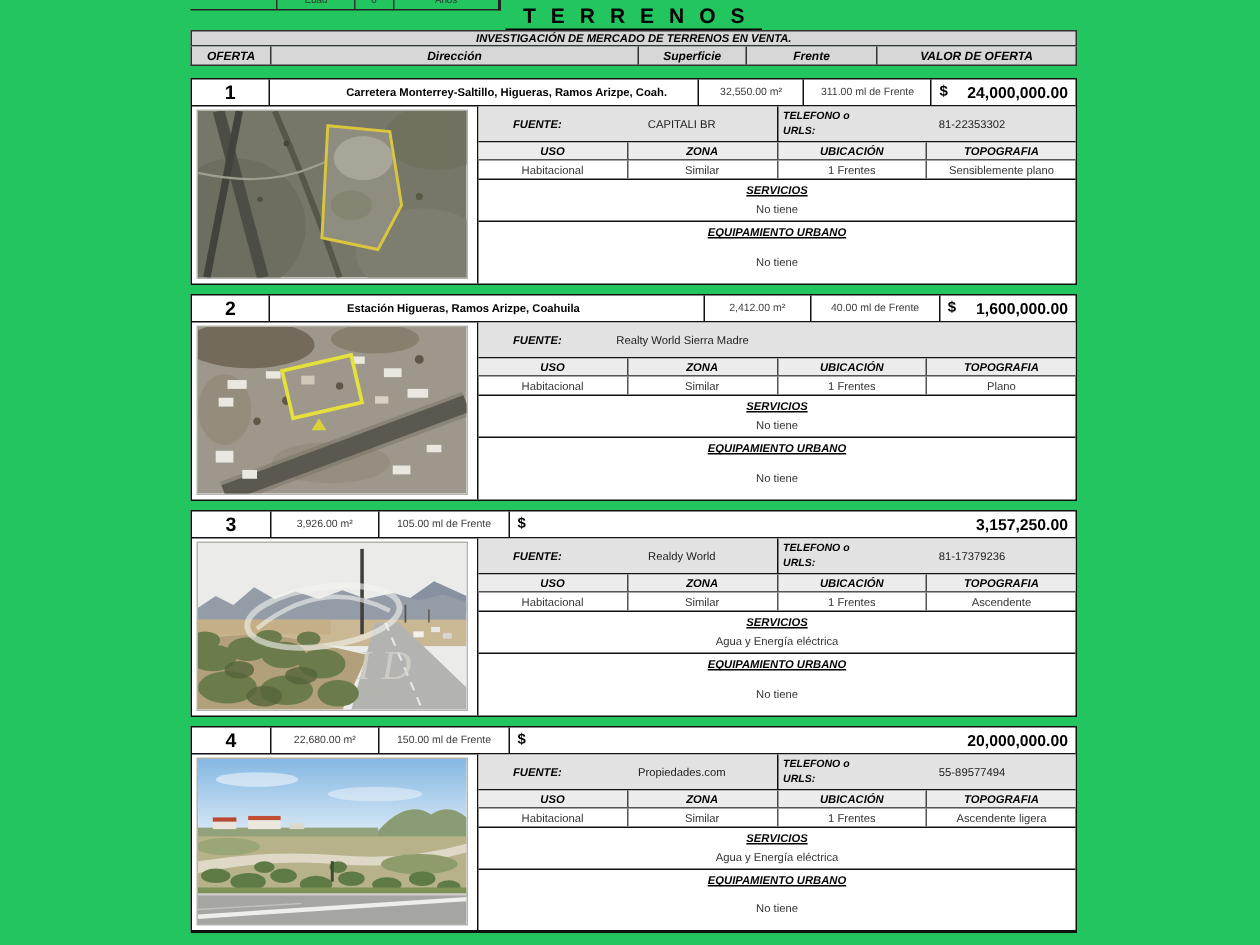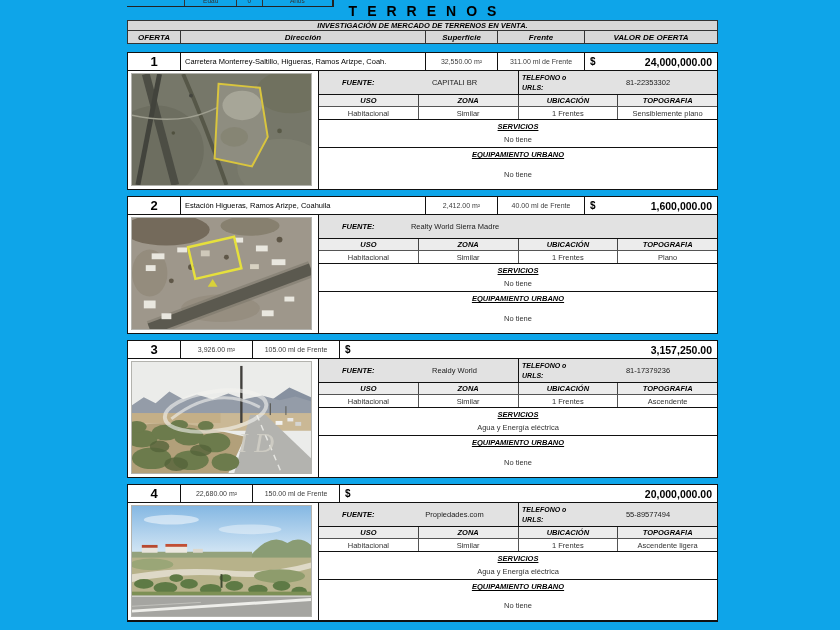--- a/index.html
+++ b/index.html
@@ -1,18 +1,18 @@
 <!DOCTYPE html>
 <html><head>
 <meta charset="utf-8">
 <style>
   * { margin:0; padding:0; box-sizing:border-box; }
   html,body { background:#fff; }
   .page {
-    position:relative; width:840px; height:630px; background:#0ea5e9; overflow:hidden;
+    position:relative; width:840px; height:630px; background:#22c55e; overflow:hidden;
     font-family:"Liberation Sans", sans-serif; color:#000;
   }
   .doc { position:absolute; left:127px; top:0; width:591px; height:630px; }
 
   
   .cutoff { position:absolute; top:0; left:0; width:207px; height:7px; display:flex;
     border-bottom:1.5px solid #222; border-right:2px solid #222; overflow:hidden; }
   .cutoff .c { font-size:6.5px; color:#333; text-align:center; line-height:13px; margin-top:-6px; }
   .cutoff .c0 { width:58px; }
   .cutoff .c1 { width:52px; border-left:1px solid #333; }
@@ -36,21 +36,21 @@
   .hc-fre { width:87px; } .hc-val { flex:1; border-right:none !important; }
 
   
   .listing { position:absolute; left:0; width:591px; height:138px; border:1.5px solid #111;
     background:#fff; display:flex; flex-direction:column; }
   .pos1 { top:52px; } .pos2 { top:196px; } .pos3 { top:340px; } .pos4 { top:484px; border-bottom-width:2.5px; }
 
   .lh { display:flex; height:18px; min-height:18px; border-bottom:1.5px solid #111; }
   .lh > div { display:flex; align-items:center; }
   .lh-num { width:53px; justify-content:center; font-weight:bold; font-size:13px; border-right:1px solid #111; }
-  .lh-addr { width:245px; padding-left:4px; font-weight:normal; font-size:7.5px; border-right:1px solid #111; }
+  .lh-addr { width:245px; padding-left:4px; font-weight:bold; font-size:7.5px; border-right:1px solid #111;margin-left:47px; }
   .lh-sup { width:72px; justify-content:center; font-size:7px; color:#3c3c3c; border-right:1px solid #111; }
   .lh-fre { width:87px; justify-content:center; font-size:7px; color:#3c3c3c; border-right:1.5px solid #111; }
   .lh-cur { width:24px; padding-left:5px; font-weight:bold; font-size:10px; }
   .lh-val { flex:1; justify-content:flex-end; padding-right:5px; font-weight:bold; font-size:10.5px; }
 
   .lb { flex:1; display:flex; min-height:0; }
   .photo { width:191px; border-right:1.5px solid #111; padding:2px 6px 3px 3px; }
   .photo svg { width:100%; height:100%; display:block; border:1px solid #b3b3ae; }
 
   .details { flex:1; display:flex; flex-direction:column; min-width:0; }

